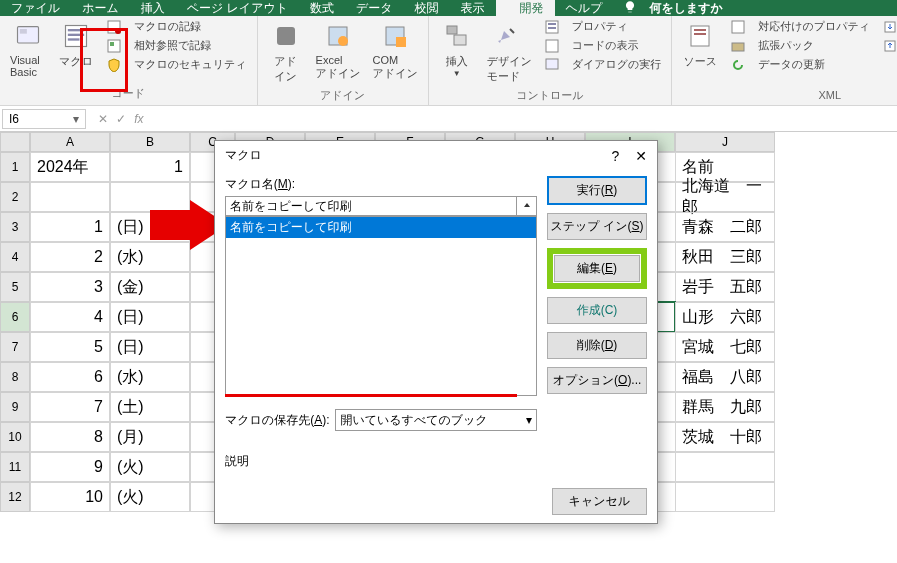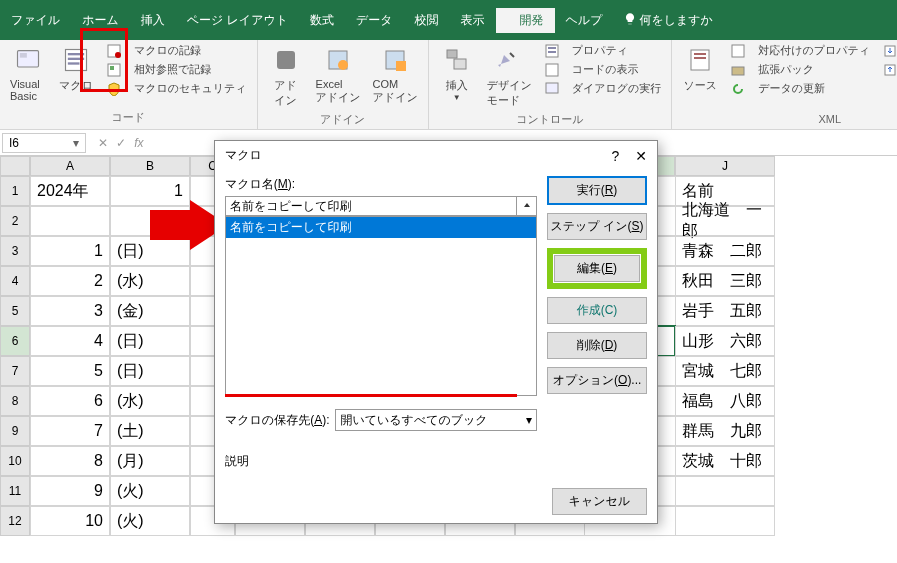--- a/index.html
+++ b/index.html
@@ -1,22 +1,22 @@
 <!DOCTYPE html>
 <html><head>
 <meta charset="utf-8">
 <style>
 * { margin: 0; padding: 0; box-sizing: border-box; font-family: "Meiryo UI", "Yu Gothic UI", sans-serif; }
 body { background: #fff; width: 897px; height: 563px; overflow: hidden; position: relative; font-size: 12px; }
 
 
-.tabs { background: #217346; display: flex; align-items: center; height: 40px; color: #fff; }
+.tabs { background: #217346; display: flex; align-items: center; height: 16px; color: #fff; }
 .tab { padding: 4px 11px; font-size: 12px; cursor: pointer; }
 .tab.active { background: #f3f3f3; color: #217346; padding-left: 24px; }
-.tellme { display: flex; align-items: flex-end; gap: 2px; padding: 0 10px; }
+.tellme { display: flex; align-items: flex-end; gap: 12px; padding: 0 10px; font-weight: bold; }
 .tellme svg { fill: #fff; }
 
 
 .ribbon { background: #f3f3f3; border-bottom: 1px solid #d6d6d6; height: 90px; display: flex; }
 .group { border-right: 1px solid #d6d6d6; padding: 2px 6px; display: flex; flex-direction: column; justify-content: space-between; }
 .group-body { display: flex; gap: 4px; }
 .group-label { text-align: center; font-size: 11px; color: #666; padding: 2px 0; }
 .bigbtn { display: flex; flex-direction: column; align-items: center; padding: 2px 4px; font-size: 11px; color: #444; min-width: 44px; cursor: pointer; }
 .bigbtn .ico { width: 32px; height: 32px; margin-bottom: 2px; display: flex; align-items: center; justify-content: center; }
 .smallbtn-list { display: flex; flex-direction: column; gap: 1px; }

